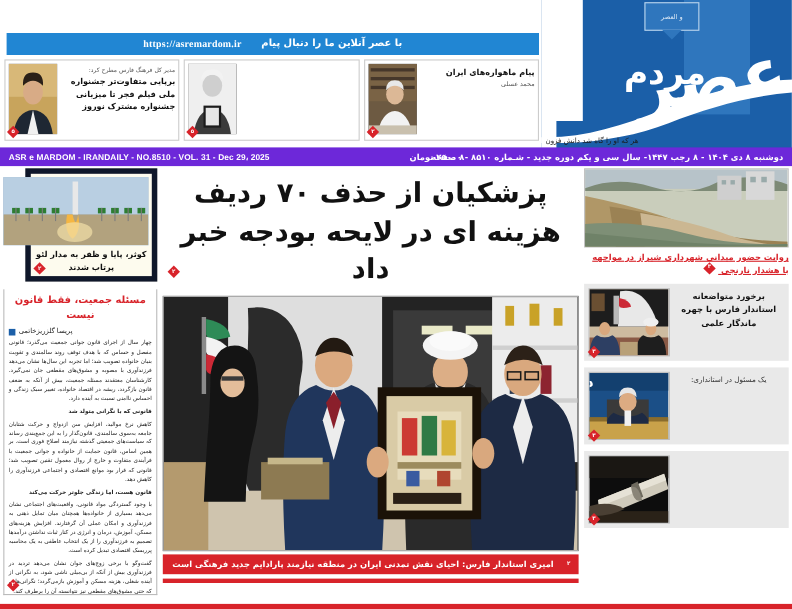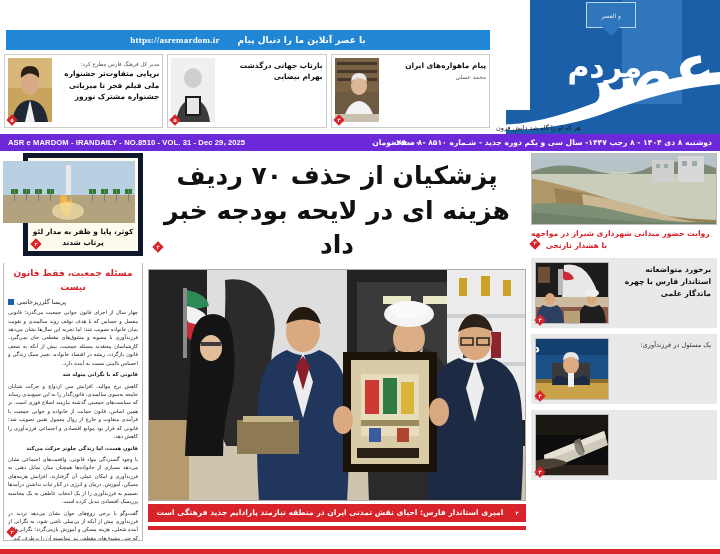--- a/index.html
+++ b/index.html
@@ -135,26 +135,26 @@
     font-size:7.6px; font-weight:bold; text-align:center;
     padding:4px 20px 4px 6px; position:relative; line-height:1.4;
   }
   .cap-pg{ position:absolute; right:5px; top:50%; margin-top:-4px;}
   .red-rule{ margin-top:4px; width:378px; height:4px; background:#d8232a;}
 
   
   .col-right { position:absolute; left:531px; top:0; width:186px;}
   .r-card { position:relative; margin-bottom:6px; background:#e9e9e9; padding:4px; display:flex; flex-direction:row-reverse; gap:5px; align-items:flex-start;}
   .r-img{ flex:0 0 auto; overflow:hidden; position:relative; border:1px solid #bdbdbd;}
-  .r-txt{ flex:1; text-align:right; padding:2px 2px 0 0;}
+  .r-txt{ flex:1; text-align:center; padding:2px 2px 0 0;}
   .r-title{ font-size:7.6px; font-weight:bold; color:#111; line-height:1.62;}
   .r-kicker{ font-size:6.6px; color:#333; line-height:1.6;}
   .r-pg{ position:absolute; left:5px; bottom:4px;}
   .river-img{ width:186px; height:72px; border:1px solid #bdbdbd; overflow:hidden; position:relative;}
-  .river-cap{ text-align:left; color:#d8232a; font-weight:bold; font-size:7.6px; line-height:1.55; padding:3px 0 2px; position:relative;}
+  .river-cap{ text-align:right; color:#d8232a; font-weight:bold; font-size:7.6px; line-height:1.55; padding:3px 0 2px; position:relative;text-decoration:underline;}
 
   .bottom-rule{ position:absolute; left:0; bottom:0; width:720px; height:5px; background:#d8232a;}
 </style>
 </head>
 <body>
 
 <div class="page">
 
   <div class="masthead">
     <div class="mast-blue"></div>
@@ -208,23 +208,20 @@
     <div class="tn-box">
       <div class="tn-photo">
         <svg width="44" height="64" viewBox="0 0 44 64">
           <rect width="44" height="64" fill="#efefef"></rect>
           <ellipse cx="22" cy="20" rx="9" ry="10" fill="#cfcfcf"></ellipse>
           <path d="M12 15 q10 -10 20 0 q0 -10 -10 -10 q-10 0 -10 10z" fill="#f2f2f2"></path>
           <path d="M5 64 q3 -22 17 -23 q14 1 17 23z" fill="#3b3b3b"></path>
           <rect x="14" y="38" width="16" height="20" fill="#1c1c1c"></rect>
           <rect x="16" y="40" width="12" height="16" fill="#e6e6e6"></rect>
         </svg>
-      </div>
-      <div class="tn-txt">
-        <div class="tn-title">بازتاب جهانی درگذشت بهرام بیضایی</div>
       </div>
       <span class="tn-pg diamond">
           <i>۵</i>
         </span>
     </div>
 
     <div class="tn-box">
       <div class="tn-photo">
         <svg width="44" height="64" viewBox="0 0 44 64">
           <rect width="44" height="64" fill="#6d5a42"></rect>
@@ -464,21 +461,21 @@
             <rect y="42" width="74" height="20" fill="#c9a24a"></rect>
             <rect y="40" width="74" height="4" fill="#8a6c2c"></rect>
             <rect x="18" y="24" width="38" height="20" fill="#3a3a3a"></rect>
             <ellipse cx="37" cy="26" rx="8" ry="9" fill="#dcab82"></ellipse>
             <path d="M29 22 q8 -8 16 0 q0 -9 -8 -9 q-8 0 -8 9z" fill="#e6e6e6"></path>
             <path d="M24 36 q13 7 26 0 q6 4 6 10 h-38 q0 -6 6 -10z" fill="#1d2a44"></path>
             <rect x="34" y="34" width="6" height="14" fill="#f0f0f0"></rect>
           </svg>
         </div>
         <div class="r-txt">
-          <div class="r-kicker">یک مسئول در فرزندآوری:</div>
+          <div class="r-kicker">یک مسئول در استانداری:</div>
         </div>
         <span class="r-pg diamond">
             <i>۳</i>
           </span>
       </div>
 
       <div class="r-card">
         <div class="r-img" style="width:74px;height:62px;">
           <svg width="74" height="62" viewBox="0 0 74 62">
             <rect width="74" height="62" fill="#0d0d0d"></rect>

